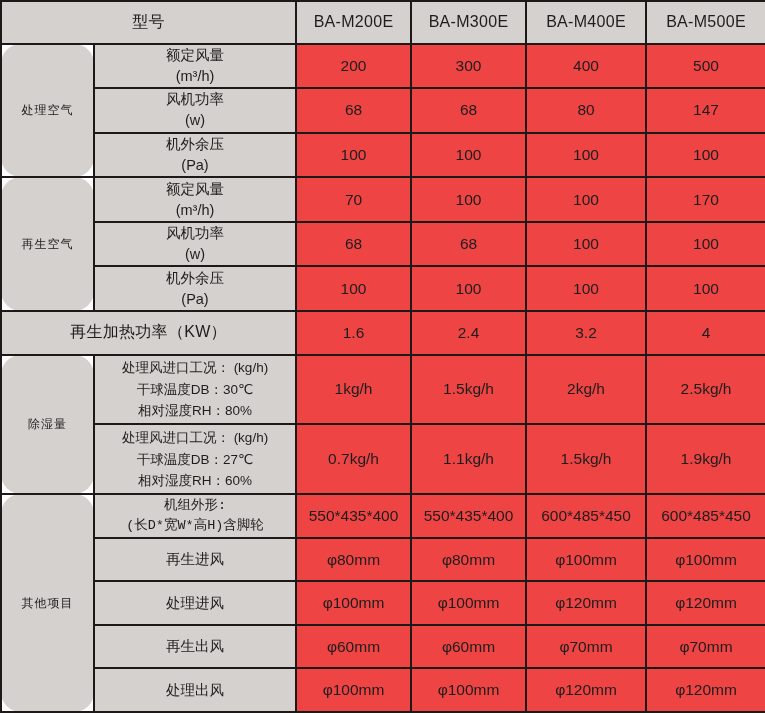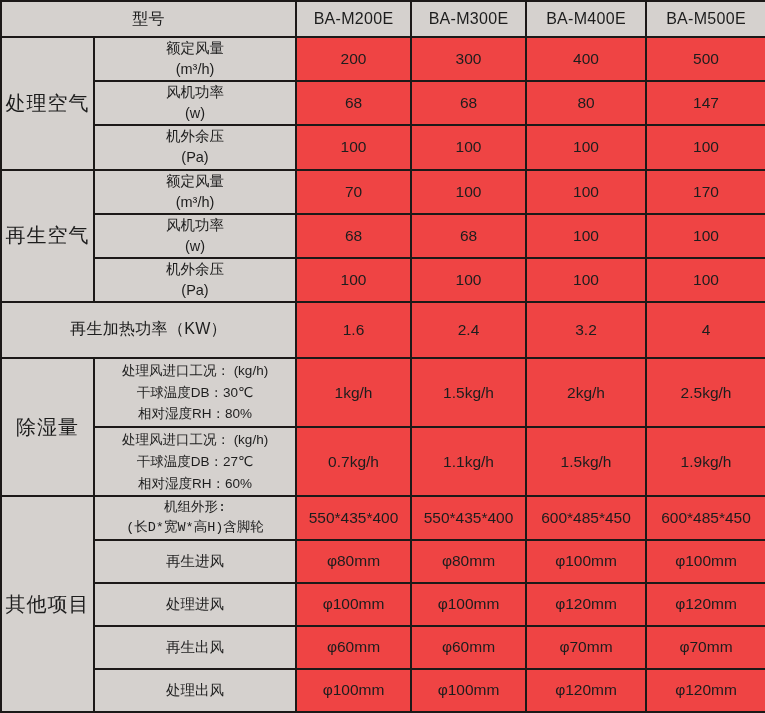--- a/index.html
+++ b/index.html
@@ -30,22 +30,23 @@
   }
   
   .lbl {
     background: #d5d1ce;
   }
   .head {
     font-size: 16px;
     letter-spacing: 0.3px;
   }
   .grp {
-    font-size: 20px;
+    font-size: 12px;
     letter-spacing: 1px;
+    border-radius: 20px;
   }
   .sub {
     font-size: 14.5px;
     white-space: pre-line;
     line-height: 1.45;
   }
   .cond {
     font-size: 13.5px;
     white-space: pre-line;
     line-height: 1.6;
@@ -54,23 +55,23 @@
     font-size: 13.5px;
     white-space: pre-line;
     line-height: 1.5;
     font-family: Liberation Mono, monospace;
   }
   td.val {
     background: #ef4444;
     font-size: 15.5px;
   }
   
-  tr.r-head { height: 36px; }
+  tr.r-head { height: 42px; }
   tr.r-air  { height: 44px; }
-  tr.r-heat { height: 56px; padding-left: 41px; }
+  tr.r-heat { height: 43px; padding-left: 41px; }
   tr.r-dh   { height: 69px; }
   tr.r-oth  { height: 43px; }
 </style>
 </head>
 <body>
 
 <table class="spec">
   <colgroup>
     <col style="width:93px">
     <col style="width:202px">

